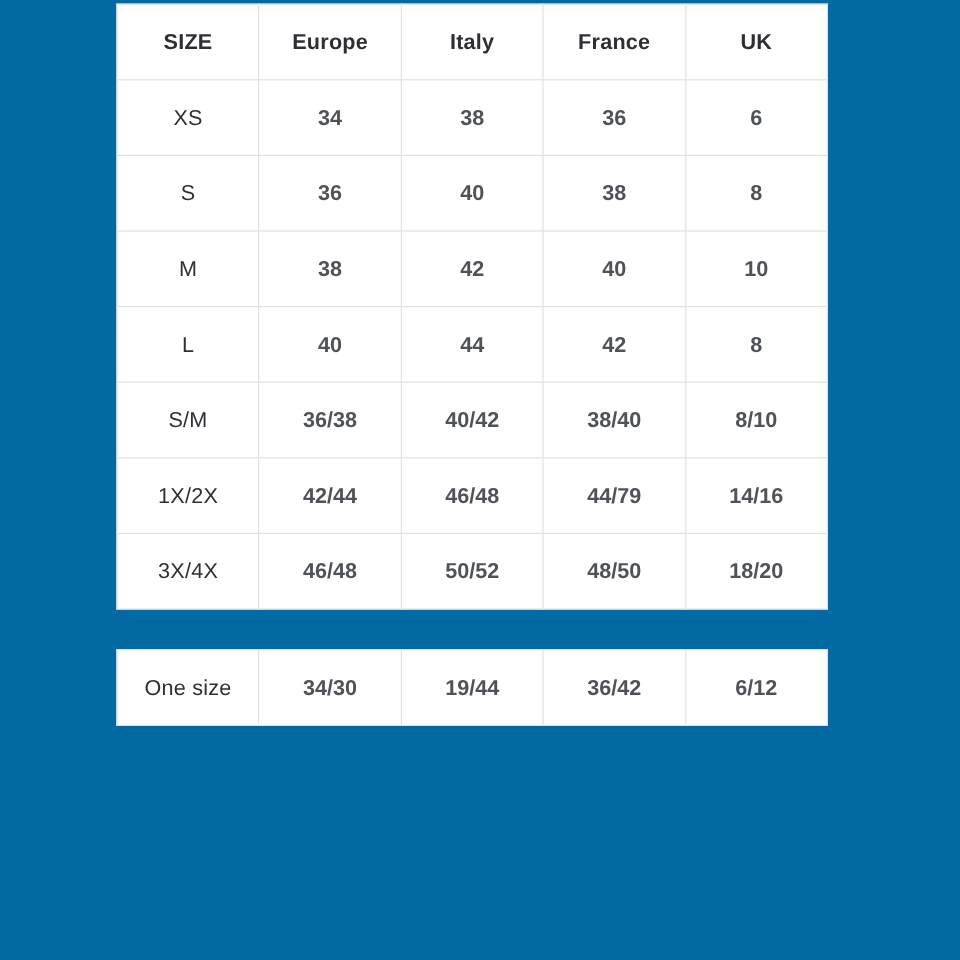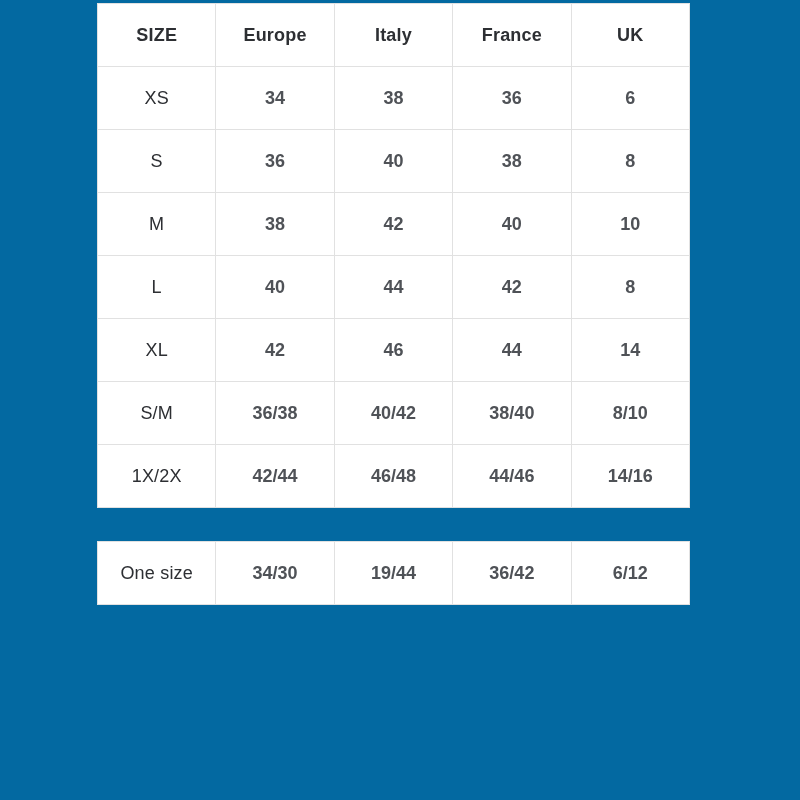--- a/index.html
+++ b/index.html
@@ -95,39 +95,39 @@
           <td class="value-cell">10</td>
         </tr>
         <tr>
           <td class="size-cell">L</td>
           <td class="value-cell">40</td>
           <td class="value-cell">44</td>
           <td class="value-cell">42</td>
           <td class="value-cell">8</td>
         </tr>
         <tr>
-          <td class="size-cell">XL</td>
-          <td class="value-cell">42</td>
-          <td class="value-cell">46</td>
-          <td class="value-cell">44</td>
-          <td class="value-cell">14</td>
-        </tr>
-        <tr>
           <td class="size-cell">S/M</td>
           <td class="value-cell">36/38</td>
           <td class="value-cell">40/42</td>
           <td class="value-cell">38/40</td>
           <td class="value-cell">8/10</td>
         </tr>
         <tr>
           <td class="size-cell">1X/2X</td>
           <td class="value-cell">42/44</td>
           <td class="value-cell">46/48</td>
-          <td class="value-cell">44/46</td>
+          <td class="value-cell">44/79</td>
           <td class="value-cell">14/16</td>
+        </tr>
+        <tr>
+          <td class="size-cell">3X/4X</td>
+          <td class="value-cell">46/48</td>
+          <td class="value-cell">50/52</td>
+          <td class="value-cell">48/50</td>
+          <td class="value-cell">18/20</td>
         </tr>
       </tbody>
     </table>
 
     <table class="size-table secondary">
       <tbody>
         <tr>
           <td class="size-cell">One size</td>
           <td class="value-cell">34/30</td>
           <td class="value-cell">19/44</td>

